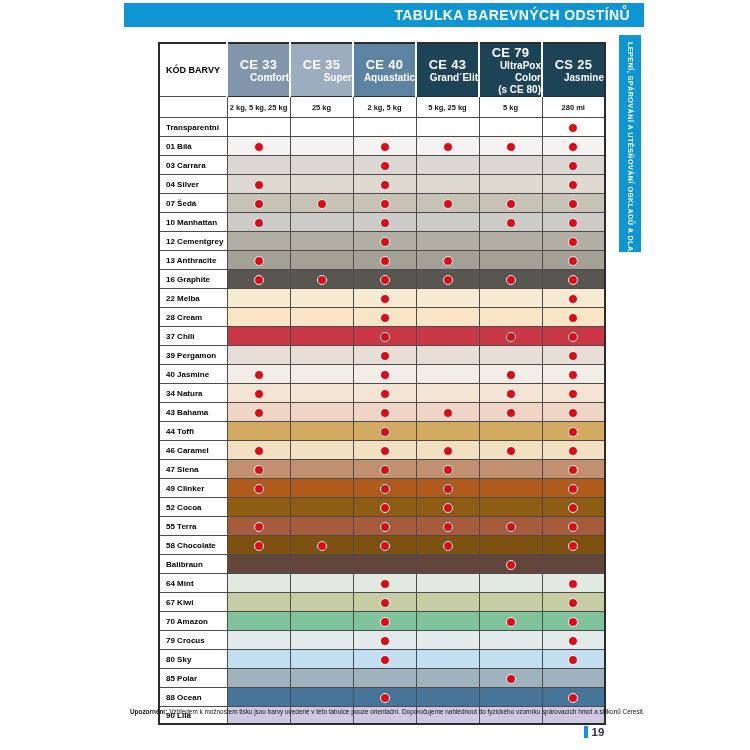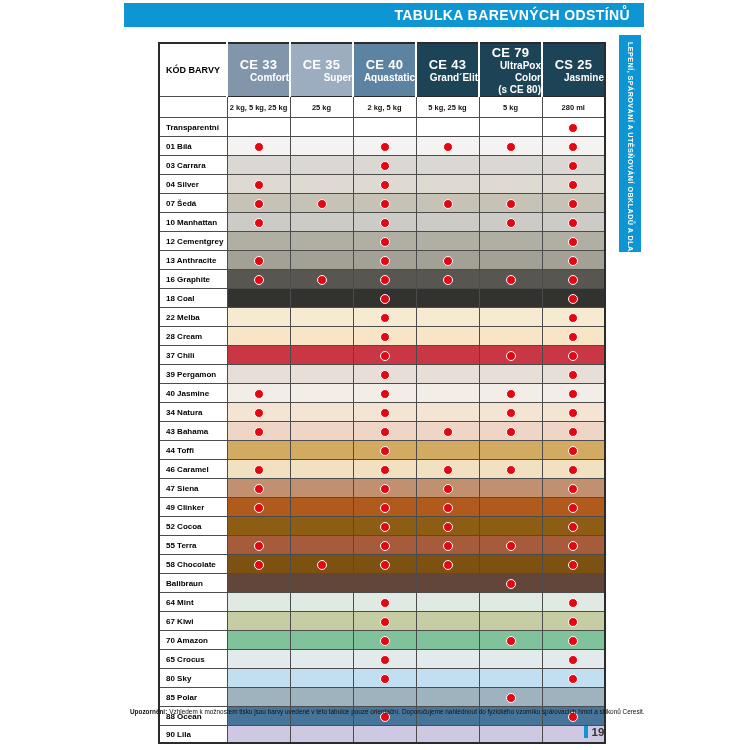--- a/index.html
+++ b/index.html
@@ -265,29 +265,20 @@
       <tr>
         <td class="label">16 Graphite</td>
         <td class="swatch" style="background: rgb(88, 86, 80);"><span class="dot" style="background: rgb(227, 6, 19);"></span></td>
         <td class="swatch" style="background: rgb(88, 86, 80);"><span class="dot" style="background: rgb(227, 6, 19);"></span></td>
         <td class="swatch" style="background: rgb(88, 86, 80);"><span class="dot" style="background: rgb(227, 6, 19);"></span></td>
         <td class="swatch" style="background: rgb(88, 86, 80);"><span class="dot" style="background: rgb(227, 6, 19);"></span></td>
         <td class="swatch" style="background: rgb(88, 86, 80);"><span class="dot" style="background: rgb(227, 6, 19);"></span></td>
         <td class="swatch" style="background: rgb(88, 86, 80);"><span class="dot" style="background: rgb(227, 6, 19);"></span></td>
       </tr>
       <tr>
-        <td class="label">18 Coal</td>
-        <td class="swatch" style="background: rgb(50, 50, 46);"></td>
-        <td class="swatch" style="background: rgb(50, 50, 46);"></td>
-        <td class="swatch" style="background: rgb(50, 50, 46);"><span class="dot" style="background: rgb(227, 6, 19);"></span></td>
-        <td class="swatch" style="background: rgb(50, 50, 46);"></td>
-        <td class="swatch" style="background: rgb(50, 50, 46);"></td>
-        <td class="swatch" style="background: rgb(50, 50, 46);"><span class="dot" style="background: rgb(227, 6, 19);"></span></td>
-      </tr>
-      <tr>
         <td class="label">22 Melba</td>
         <td class="swatch" style="background: rgb(246, 235, 208);"></td>
         <td class="swatch" style="background: rgb(246, 235, 208);"></td>
         <td class="swatch" style="background: rgb(246, 235, 208);"><span class="dot" style="background: rgb(227, 6, 19);"></span></td>
         <td class="swatch" style="background: rgb(246, 235, 208);"></td>
         <td class="swatch" style="background: rgb(246, 235, 208);"></td>
         <td class="swatch" style="background: rgb(246, 235, 208);"><span class="dot" style="background: rgb(227, 6, 19);"></span></td>
       </tr>
       <tr>
         <td class="label">28 Cream</td>
@@ -436,21 +427,21 @@
       <tr>
         <td class="label">70 Amazon</td>
         <td class="swatch" style="background: rgb(128, 194, 156);"></td>
         <td class="swatch" style="background: rgb(128, 194, 156);"></td>
         <td class="swatch" style="background: rgb(128, 194, 156);"><span class="dot" style="background: rgb(227, 6, 19);"></span></td>
         <td class="swatch" style="background: rgb(128, 194, 156);"></td>
         <td class="swatch" style="background: rgb(128, 194, 156);"><span class="dot" style="background: rgb(227, 6, 19);"></span></td>
         <td class="swatch" style="background: rgb(128, 194, 156);"><span class="dot" style="background: rgb(227, 6, 19);"></span></td>
       </tr>
       <tr>
-        <td class="label">65 Crocus</td>
+        <td class="label">79 Crocus</td>
         <td class="swatch" style="background: rgb(227, 234, 236);"></td>
         <td class="swatch" style="background: rgb(227, 234, 236);"></td>
         <td class="swatch" style="background: rgb(227, 234, 236);"><span class="dot" style="background: rgb(227, 6, 19);"></span></td>
         <td class="swatch" style="background: rgb(227, 234, 236);"></td>
         <td class="swatch" style="background: rgb(227, 234, 236);"></td>
         <td class="swatch" style="background: rgb(227, 234, 236);"><span class="dot" style="background: rgb(227, 6, 19);"></span></td>
       </tr>
       <tr>
         <td class="label">80 Sky</td>
         <td class="swatch" style="background: rgb(194, 223, 242);"></td>

